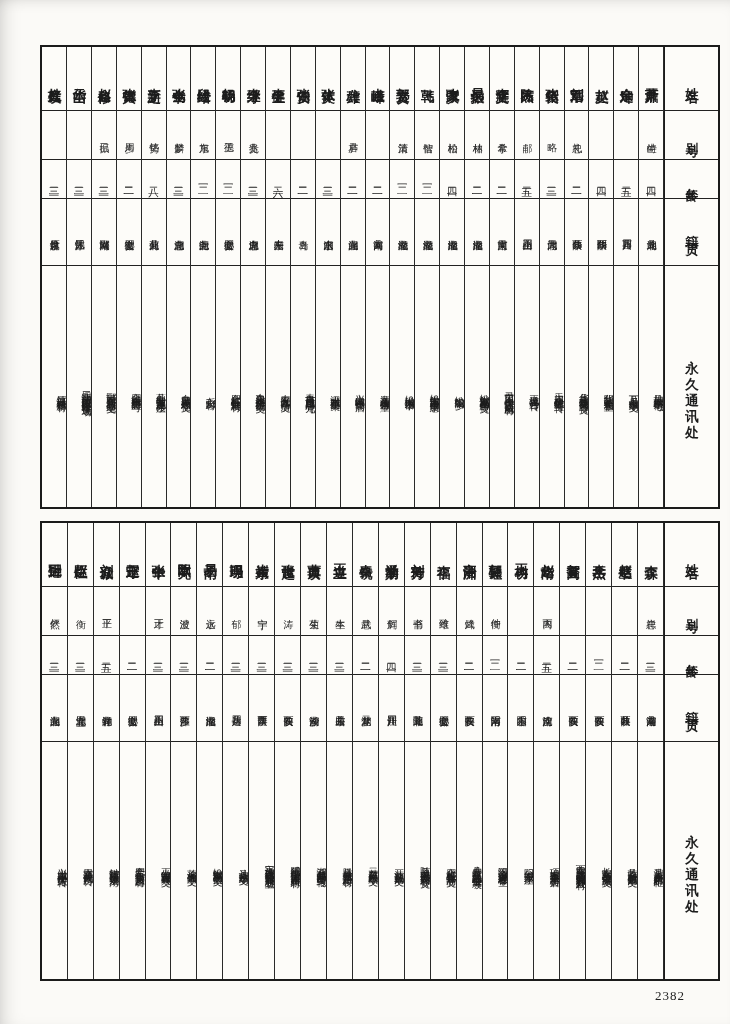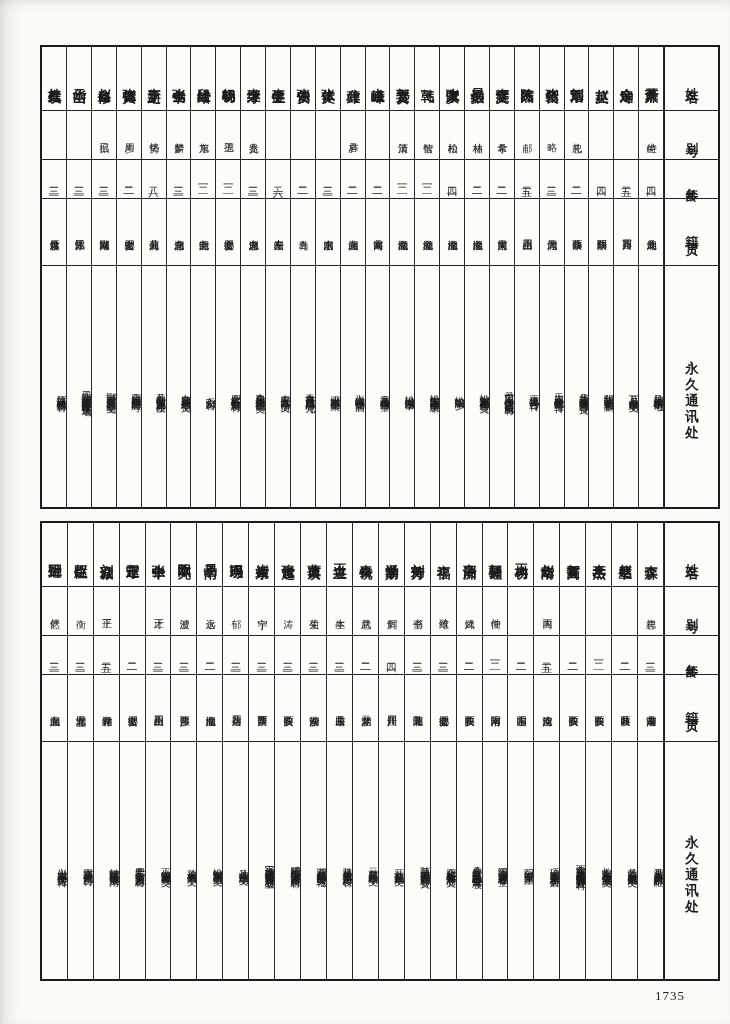--- a/index.html
+++ b/index.html
@@ -443,13 +443,13 @@
       <div class="col">
         <div class="cell name">钟正冠</div>
         <div class="cell alias">俨然</div>
         <div class="cell age">二三</div>
         <div class="cell origin">湖北兴山</div>
         <div class="cell addr">兴山城东小河李大耀转</div>
       </div>
     </div>
 </div>
 
-<div class="page-number">1735</div>
+<div class="page-number">2382</div>
 
 </body></html>

